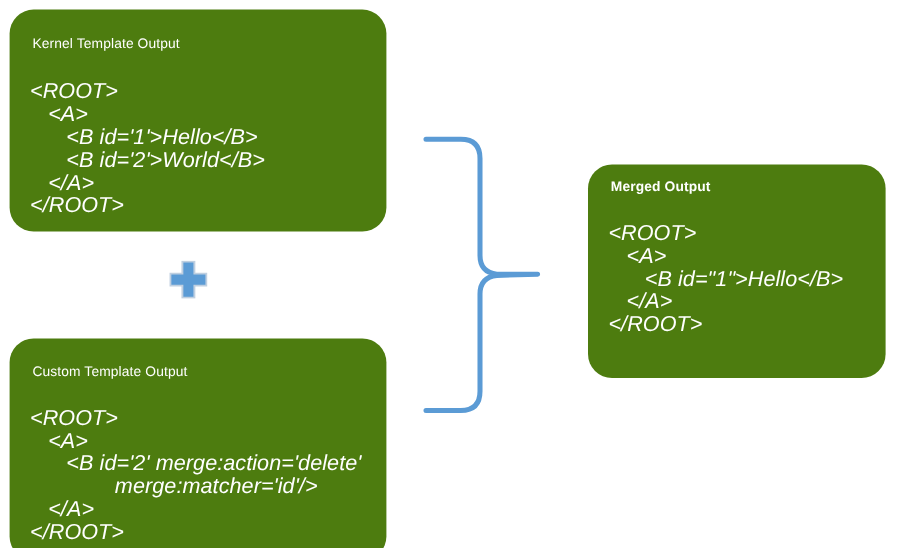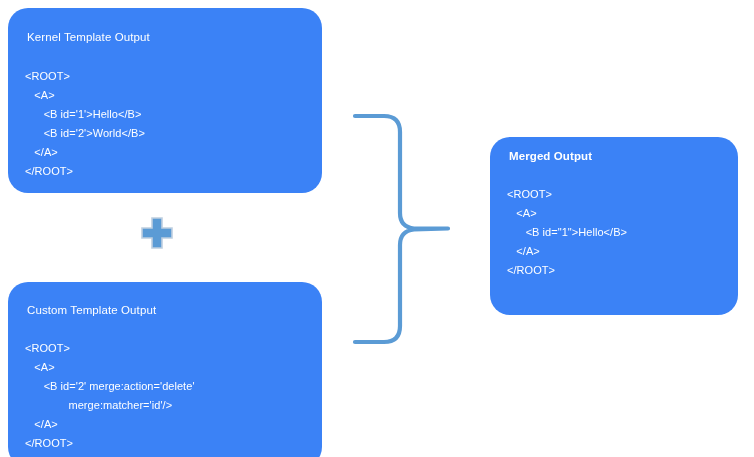--- a/index.html
+++ b/index.html
@@ -18,44 +18,45 @@
 
   #diagram {
     position: absolute;
     left: 0; top: 0;
     width: 754px;
     height: 457px;
   }
 
   .box {
     position: absolute;
-    background: #3b82f6;
+    background: #4d7c0f;
     border-radius: 20px;
     box-sizing: border-box;
     color: #ffffff;
   }
 
   .box-title {
     position: absolute;
     left: 19px;
     font-size: 11.5px;
     font-weight: 400;
     color: #ffffff;
     letter-spacing: 0.1px;
     white-space: nowrap;
   }
 
   .box-code {
     position: absolute;
     left: 17px;
-    font-size: 11px;
+    font-size: 18px;
     line-height: 19px;
     color: #ffffff;
     white-space: pre;
     letter-spacing: 0.05px;
+    font-style: italic;
   }
 
   
   #box-kernel {
     left: 8px;  top: 8px;
     width: 314px; height: 185px;
   }
   #box-kernel .box-title { top: 23px; }
   #box-kernel .box-code  { top: 59px; }
 

